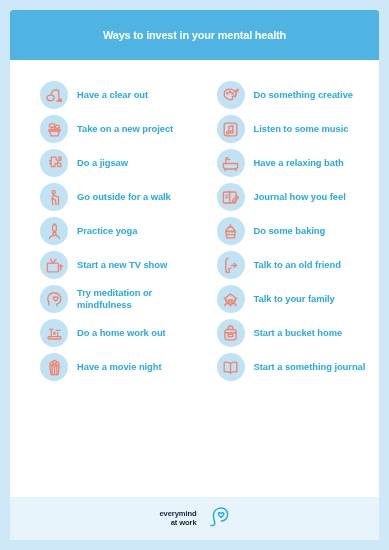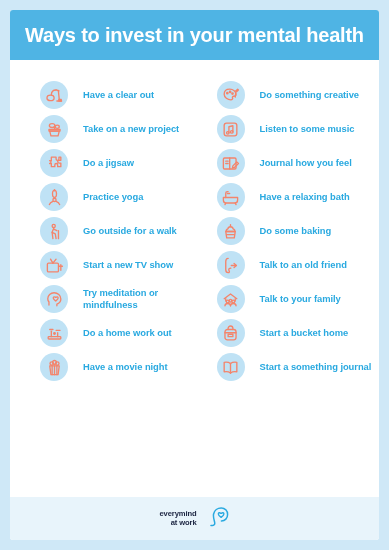--- a/index.html
+++ b/index.html
@@ -16,21 +16,21 @@
     border-radius:3px;
     overflow:hidden;
   }
   .header{
     height:50px;
     background:#4fb4e4;
     display:flex;align-items:center;justify-content:center;
   }
   .header-title{
     color:#ffffff;
-    font-size:20px;
+    font-size:11px;
     font-weight:bold;
     letter-spacing:-0.2px;
   }
   .body-area{
     position:relative;
     height:437px;
     background:#ffffff;
     padding-top:18px;
     box-sizing:border-box;
   }
@@ -51,21 +51,20 @@
     display:flex;align-items:center;justify-content:center;
     margin-right:9px;
   }
   .icon-circle svg{display:block;}
   .row-label{
     color:#29a9e0;
     font-size:9.4px;
     font-weight:bold;
     line-height:11.6px;
     letter-spacing:-0.05px;
-    margin-left:6px;
   }
   .footer{
     height:43px;
     background:#e8f4fb;
     display:flex;align-items:center;justify-content:center;
   }
   .logo{display:flex;align-items:center;gap:7px;}
   .logo-text{
     color:#1b2441;
     font-size:7.6px;
@@ -116,40 +115,40 @@
             <div class="icon-circle">
               <svg width="19" height="19" viewBox="0 0 24 24" fill="none" stroke="#f4846b" stroke-width="1.7" stroke-linecap="round" stroke-linejoin="round">
                 <path d="M10 4h4v2.2a1.8 1.8 0 103.6 0V4H20v4h-2.2a1.8 1.8 0 100 3.6H20V16h-4v-2.2a1.8 1.8 0 10-3.6 0V16H8v-4H5.8a1.8 1.8 0 100-3.6H8V4z"></path>
               </svg>
             </div>
             <div class="row-label">Do a jigsaw</div>
           </div>
           <div class="row">
             <div class="icon-circle">
               <svg width="19" height="19" viewBox="0 0 24 24" fill="none" stroke="#f4846b" stroke-width="1.7" stroke-linecap="round" stroke-linejoin="round">
+                <circle cx="11" cy="5" r="2"></circle>
+                <path d="M11 8l-2 5 1 8"></path>
+                <path d="M9 13l4 2 1 6"></path>
+                <path d="M11 9l4 2"></path>
+                <path d="M17 11v10"></path>
+              </svg>
+            </div>
+            <div class="row-label">Go outside for a walk</div>
+          </div>
+          <div class="row">
+            <div class="icon-circle">
+              <svg width="19" height="19" viewBox="0 0 24 24" fill="none" stroke="#f4846b" stroke-width="1.7" stroke-linecap="round" stroke-linejoin="round">
                 <path d="M12 3c1.6 0 2.5 1.6 2.5 4s-0.9 5-2.5 5-2.5-2.6-2.5-5S10.4 3 12 3z"></path>
                 <circle cx="12" cy="15" r="2"></circle>
                 <path d="M10 17c-2.5 1-4 2.5-4.5 4"></path>
                 <path d="M14 17c2.5 1 4 2.5 4.5 4"></path>
                 <path d="M12 3.5V2"></path>
               </svg>
             </div>
             <div class="row-label">Practice yoga</div>
-          </div>
-          <div class="row">
-            <div class="icon-circle">
-              <svg width="19" height="19" viewBox="0 0 24 24" fill="none" stroke="#f4846b" stroke-width="1.7" stroke-linecap="round" stroke-linejoin="round">
-                <circle cx="11" cy="5" r="2"></circle>
-                <path d="M11 8l-2 5 1 8"></path>
-                <path d="M9 13l4 2 1 6"></path>
-                <path d="M11 9l4 2"></path>
-                <path d="M17 11v10"></path>
-              </svg>
-            </div>
-            <div class="row-label">Go outside for a walk</div>
           </div>
           <div class="row">
             <div class="icon-circle">
               <svg width="19" height="19" viewBox="0 0 24 24" fill="none" stroke="#f4846b" stroke-width="1.7" stroke-linecap="round" stroke-linejoin="round">
                 <rect x="3" y="9" width="14" height="11" rx="1.5"></rect>
                 <path d="M10 9L7 4"></path>
                 <path d="M10 9l4-5"></path>
                 <path d="M20 11v7"></path>
                 <path d="M18 13h4"></path>
               </svg>
@@ -212,39 +211,39 @@
                 <path d="M10 16V8.5l5-1.2V15"></path>
                 <circle cx="8.6" cy="16.2" r="1.6"></circle>
                 <circle cx="13.6" cy="15" r="1.6"></circle>
               </svg>
             </div>
             <div class="row-label">Listen to some music</div>
           </div>
           <div class="row">
             <div class="icon-circle">
               <svg width="19" height="19" viewBox="0 0 24 24" fill="none" stroke="#f4846b" stroke-width="1.7" stroke-linecap="round" stroke-linejoin="round">
-                <rect x="3" y="5" width="16" height="14" rx="1.5"></rect>
-                <path d="M11 5v14"></path>
-                <path d="M6 9h3M6 12h3"></path>
-                <path d="M15 15l5-5 2 2-5 5-2.5 0.5z"></path>
-              </svg>
-            </div>
-            <div class="row-label">Journal how you feel</div>
-          </div>
-          <div class="row">
-            <div class="icon-circle">
-              <svg width="19" height="19" viewBox="0 0 24 24" fill="none" stroke="#f4846b" stroke-width="1.7" stroke-linecap="round" stroke-linejoin="round">
                 <path d="M3 12h18v3a4 4 0 01-4 4H7a4 4 0 01-4-4z"></path>
                 <path d="M6 12V6.5A2 2 0 018 4.5h1"></path>
                 <path d="M8 7h3"></path>
                 <path d="M6 19l-1 2"></path>
                 <path d="M18 19l1 2"></path>
               </svg>
             </div>
             <div class="row-label">Have a relaxing bath</div>
+          </div>
+          <div class="row">
+            <div class="icon-circle">
+              <svg width="19" height="19" viewBox="0 0 24 24" fill="none" stroke="#f4846b" stroke-width="1.7" stroke-linecap="round" stroke-linejoin="round">
+                <rect x="3" y="5" width="16" height="14" rx="1.5"></rect>
+                <path d="M11 5v14"></path>
+                <path d="M6 9h3M6 12h3"></path>
+                <path d="M15 15l5-5 2 2-5 5-2.5 0.5z"></path>
+              </svg>
+            </div>
+            <div class="row-label">Journal how you feel</div>
           </div>
           <div class="row">
             <div class="icon-circle">
               <svg width="19" height="19" viewBox="0 0 24 24" fill="none" stroke="#f4846b" stroke-width="1.7" stroke-linecap="round" stroke-linejoin="round">
                 <path d="M6 12h12l-1.2 8H7.2z"></path>
                 <path d="M7 16h10"></path>
                 <path d="M6.5 12a3 3 0 012.2-3.3A3.2 3.2 0 0112 6a3.2 3.2 0 013.3 2.7A3 3 0 0117.5 12z"></path>
                 <path d="M12 6V3.5"></path>
               </svg>
             </div>

